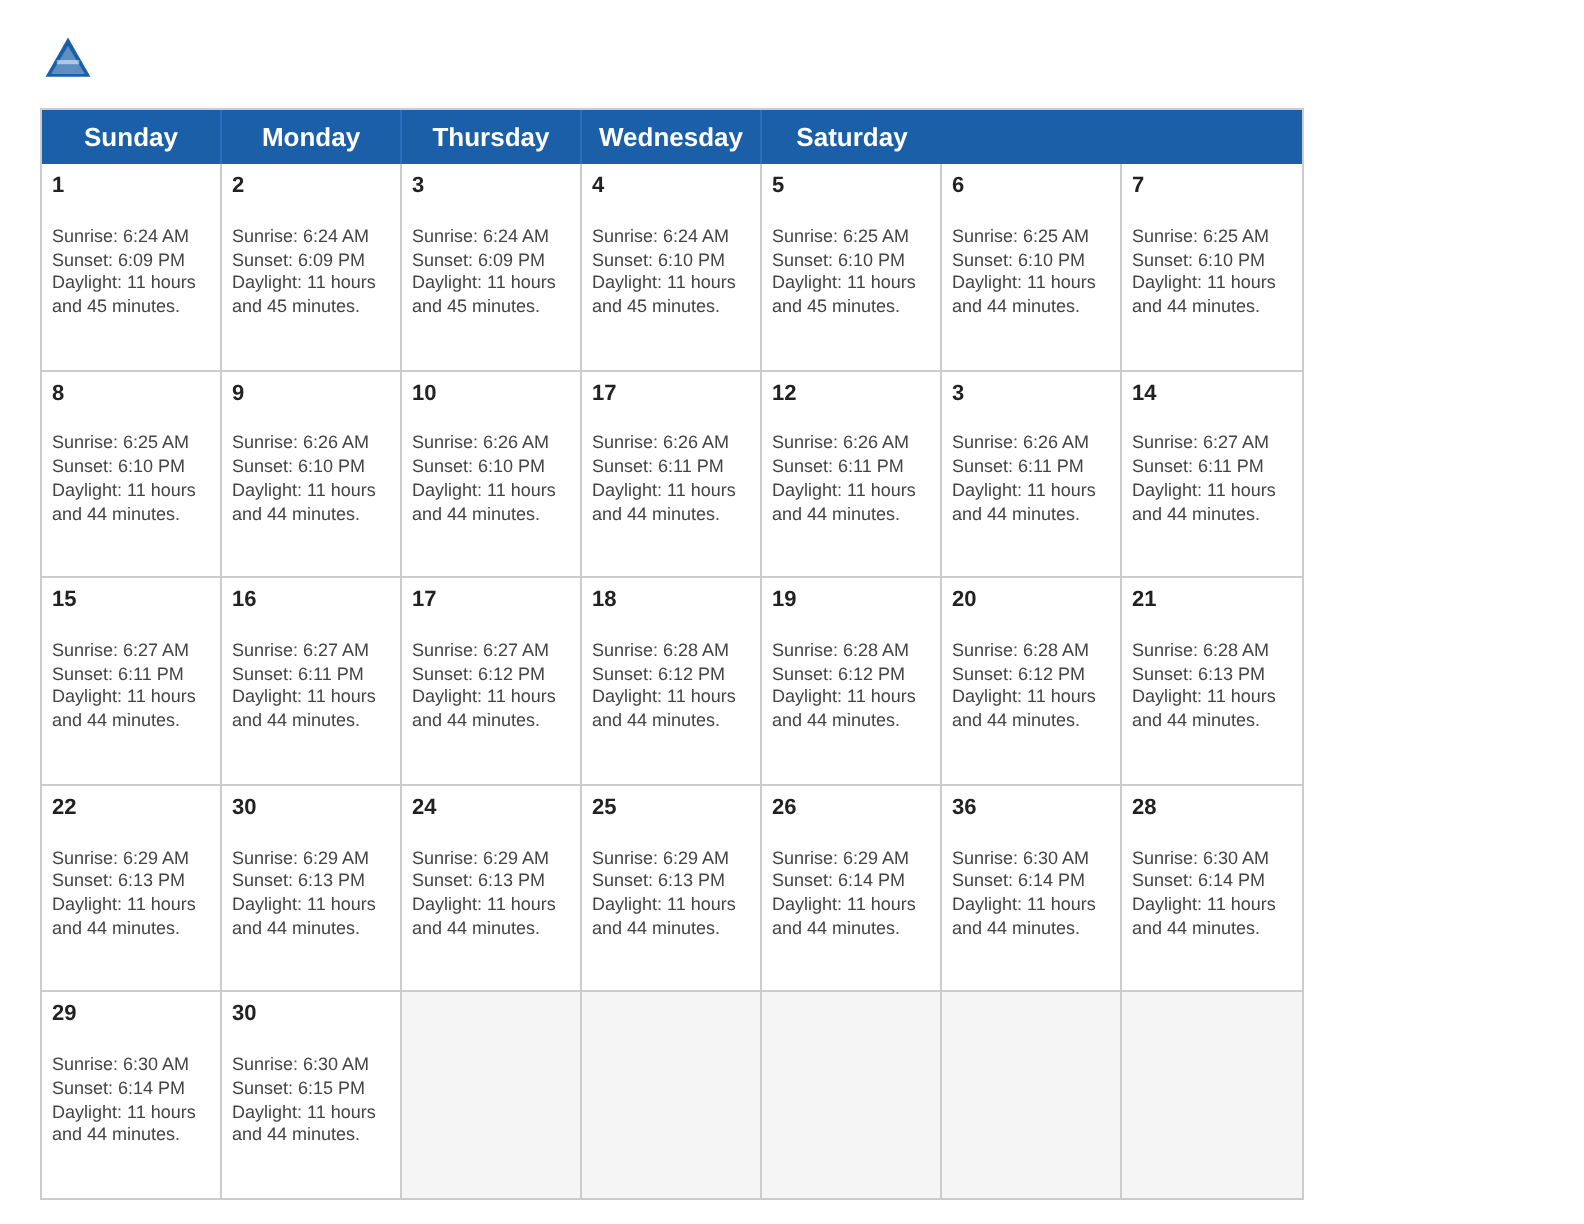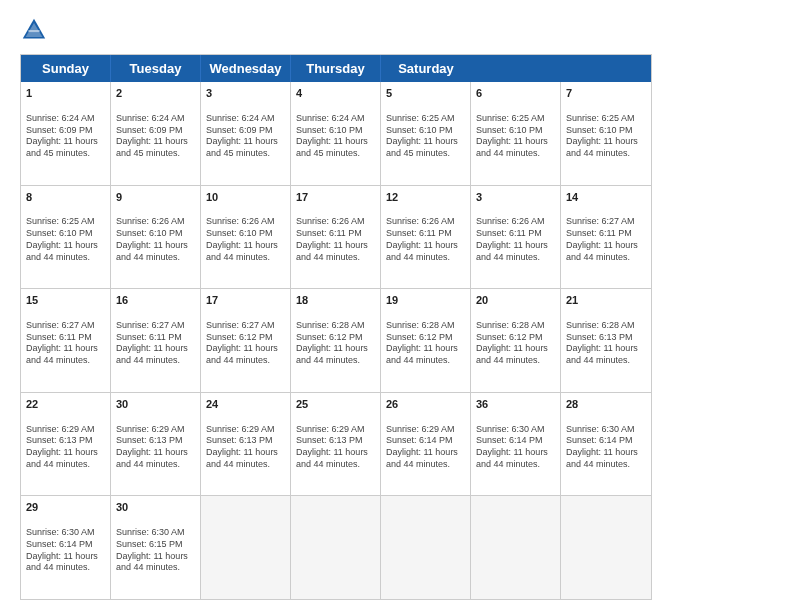--- a/index.html
+++ b/index.html
@@ -128,23 +128,23 @@
     </div>
     <div class="title-block">
       <div class="month-title"></div>
       <div class="location"></div>
     </div>
   </div>
 
   <div class="calendar">
     <div class="cal-header">
     <div class="cal-header-cell">Sunday</div>
-        <div class="cal-header-cell">Tuesday</div>
+        <div class="cal-header-cell">Monday</div>
+        <div class="cal-header-cell">Thursday</div>
         <div class="cal-header-cell">Wednesday</div>
-        <div class="cal-header-cell">Thursday</div>
         <div class="cal-header-cell">Saturday</div>
       </div>
     <div class="cal-body">
     <div class="cal-row">
           <div class="cal-cell">
             <span class="day-number">1</span>
             <div class="cell-text">Sunrise: 6:24 AM<br>Sunset: 6:09 PM<br>Daylight: 11 hours<br>and 45 minutes.</div>
           </div>
           <div class="cal-cell">
             <span class="day-number">2</span>

